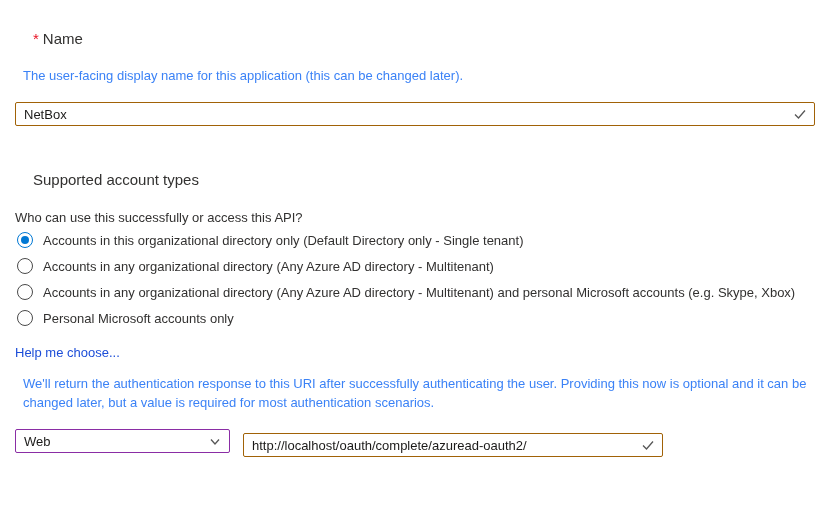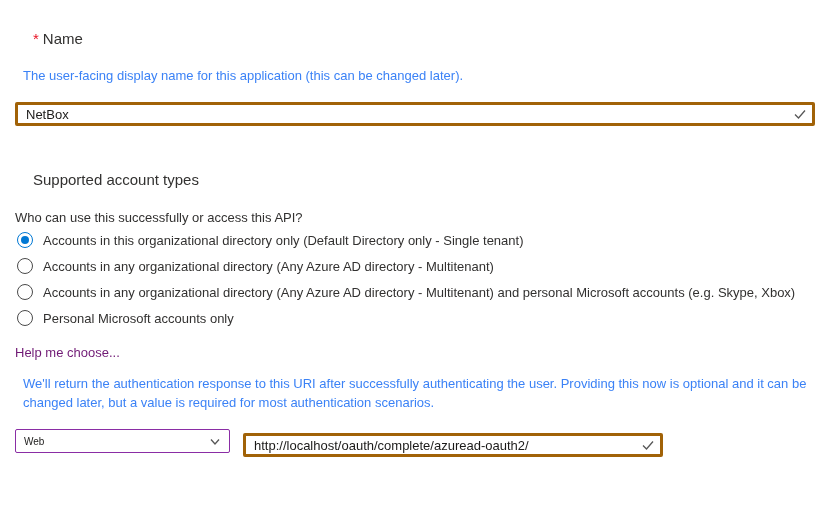--- a/index.html
+++ b/index.html
@@ -33,21 +33,21 @@
   .input-wrap {
     position: relative;
     margin-top: 17px;
     width: 800px;
     height: 24px;
     box-sizing: border-box;
   }
   .text-input {
     width: 100%; height: 100%;
     box-sizing: border-box;
-    border: 3px solid #a16207;
+    border: 1px solid #a16207;
     border-radius: 2px;
     font-family: "Liberation Sans", sans-serif;
     font-size: 13px;
     color: #1b1a19;
     padding: 0 30px 0 8px;
     outline: none;
     background: #fff;
   }
   .input-check {
     position: absolute;
@@ -82,21 +82,21 @@
   }
   .radio-row.checked .radio-circle { border: 1.5px solid #0078d4; }
   .radio-dot { width: 8px; height: 8px; border-radius: 50%; background: transparent; }
   .radio-row.checked .radio-dot { background: #0078d4; }
   .radio-label { font-size: 13px; color: #323130; }
 
   .help-link {
     display: inline-block;
     margin-top: 14px;
     font-size: 13px;
-    color: #701a75;
+    color: #1d4ed8;
     text-decoration: none;
     cursor: pointer;
   }
 
   .section-gap-2 { margin-top: 48px; }
 
   
   .uri-row {
     display: flex;
     gap: 13px;
@@ -104,21 +104,21 @@
   }
   .select-box {
     position: relative;
     width: 215px; height: 24px;
     box-sizing: border-box;
     border: 1px solid #8a2da5;
     border-radius: 2px;
     background: #fff;
     display: flex;
     align-items: center;
-    font-size: 10px;
+    font-size: 13px;
     color: #1b1a19;
     padding: 0 28px 0 8px;
     cursor: pointer;
   }
   .select-chevron {
     position: absolute;
     right: 7px; top: 5px;
     pointer-events: none;
   }
   .uri-input-wrap {

